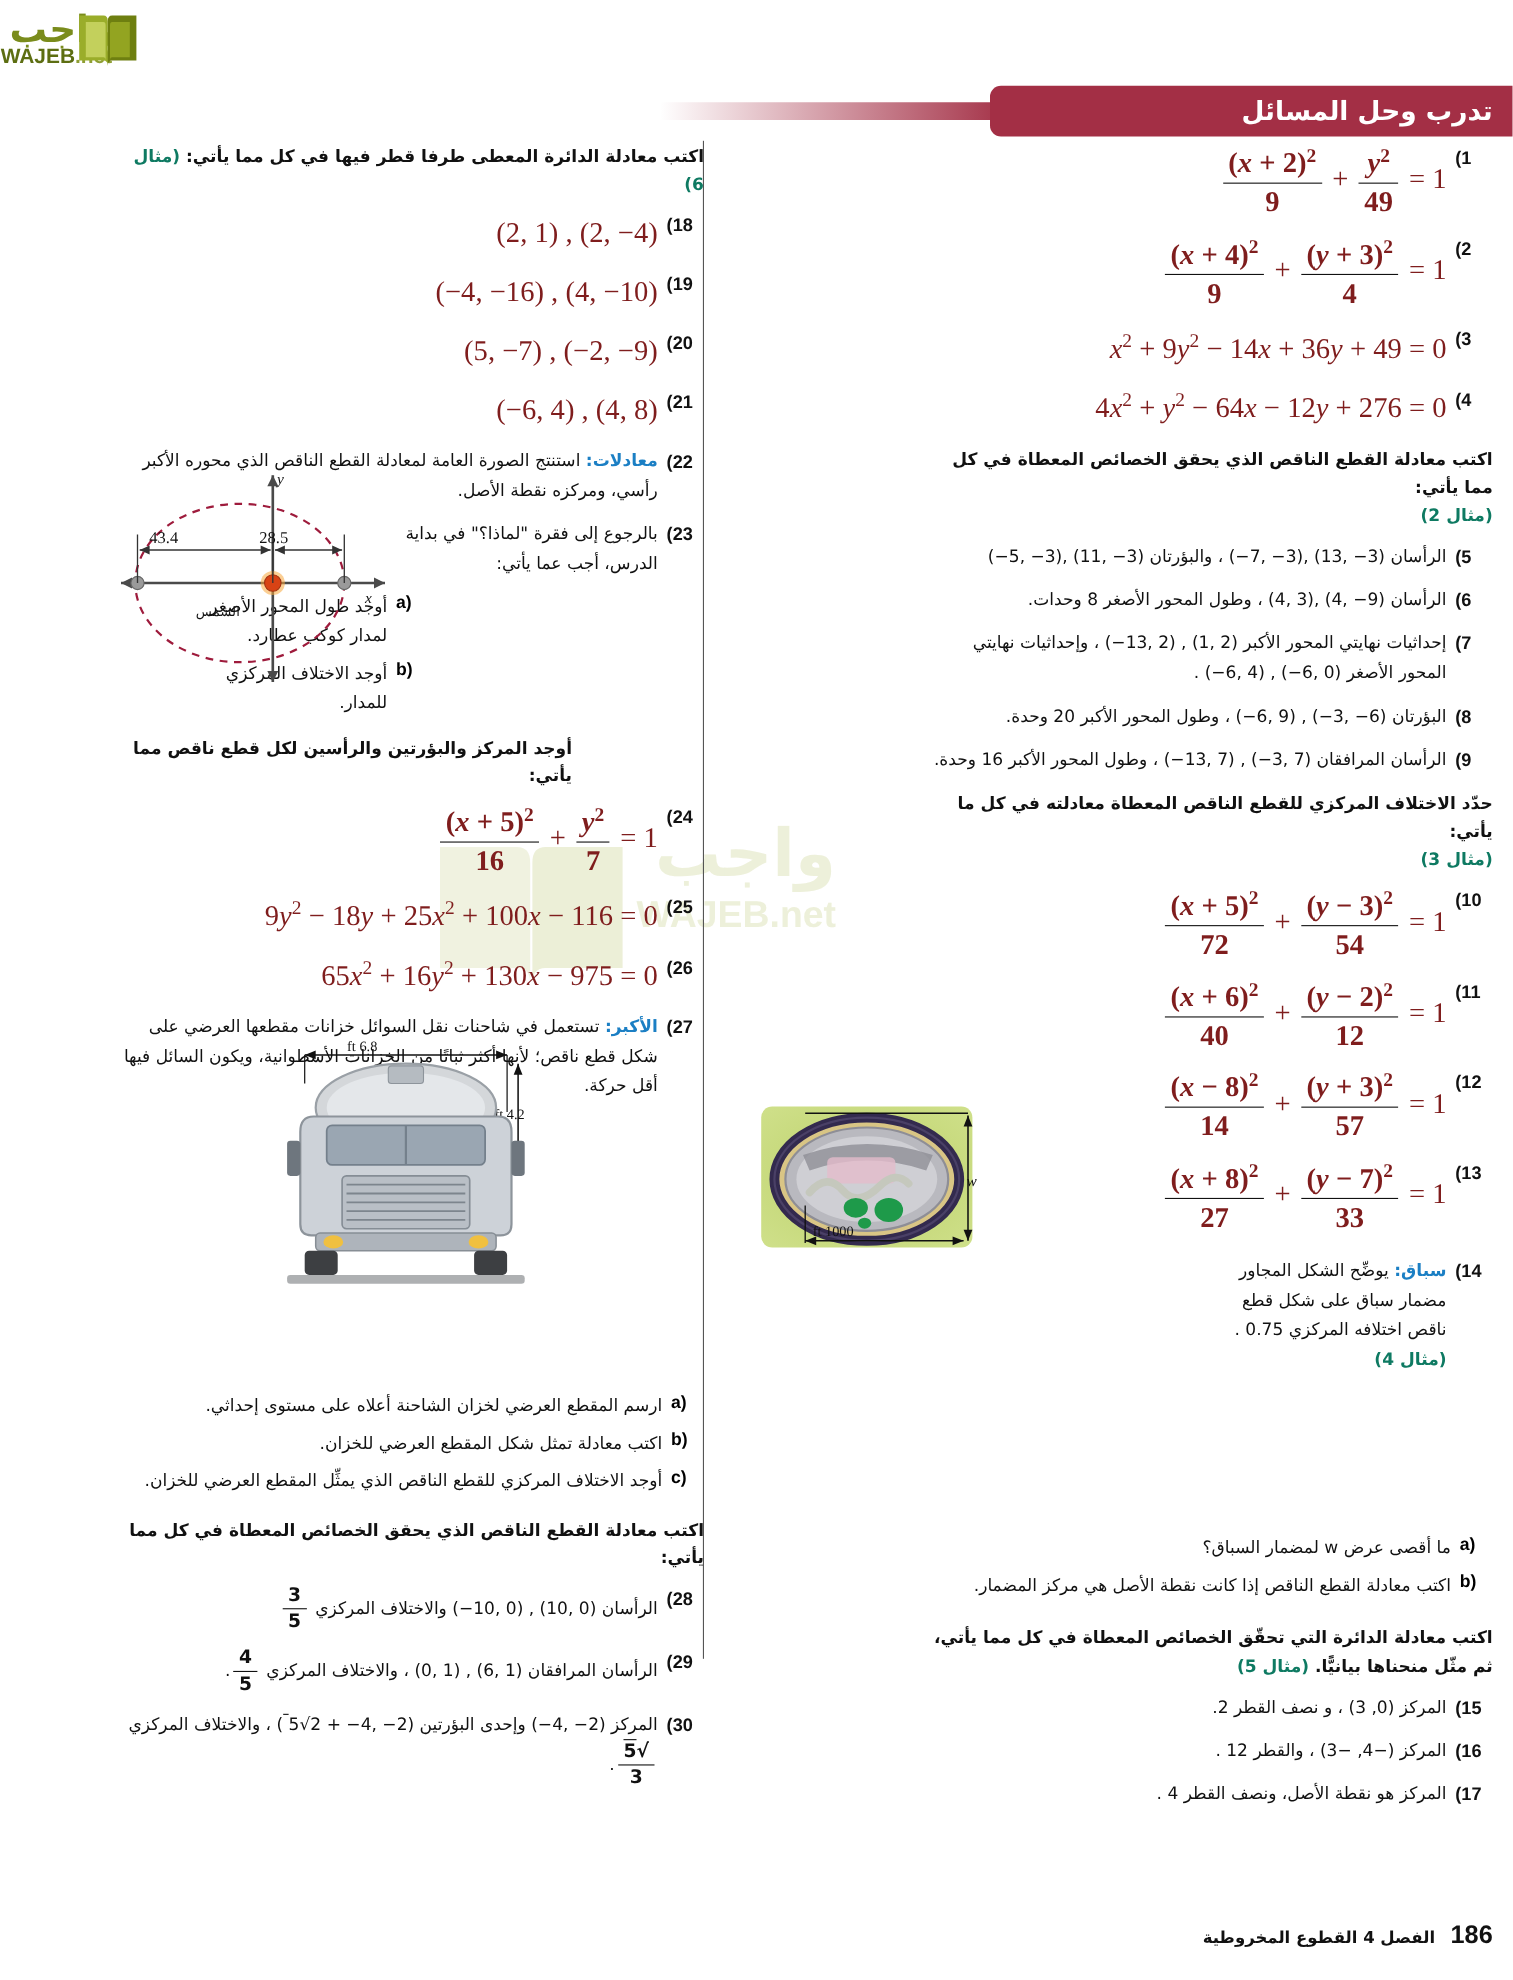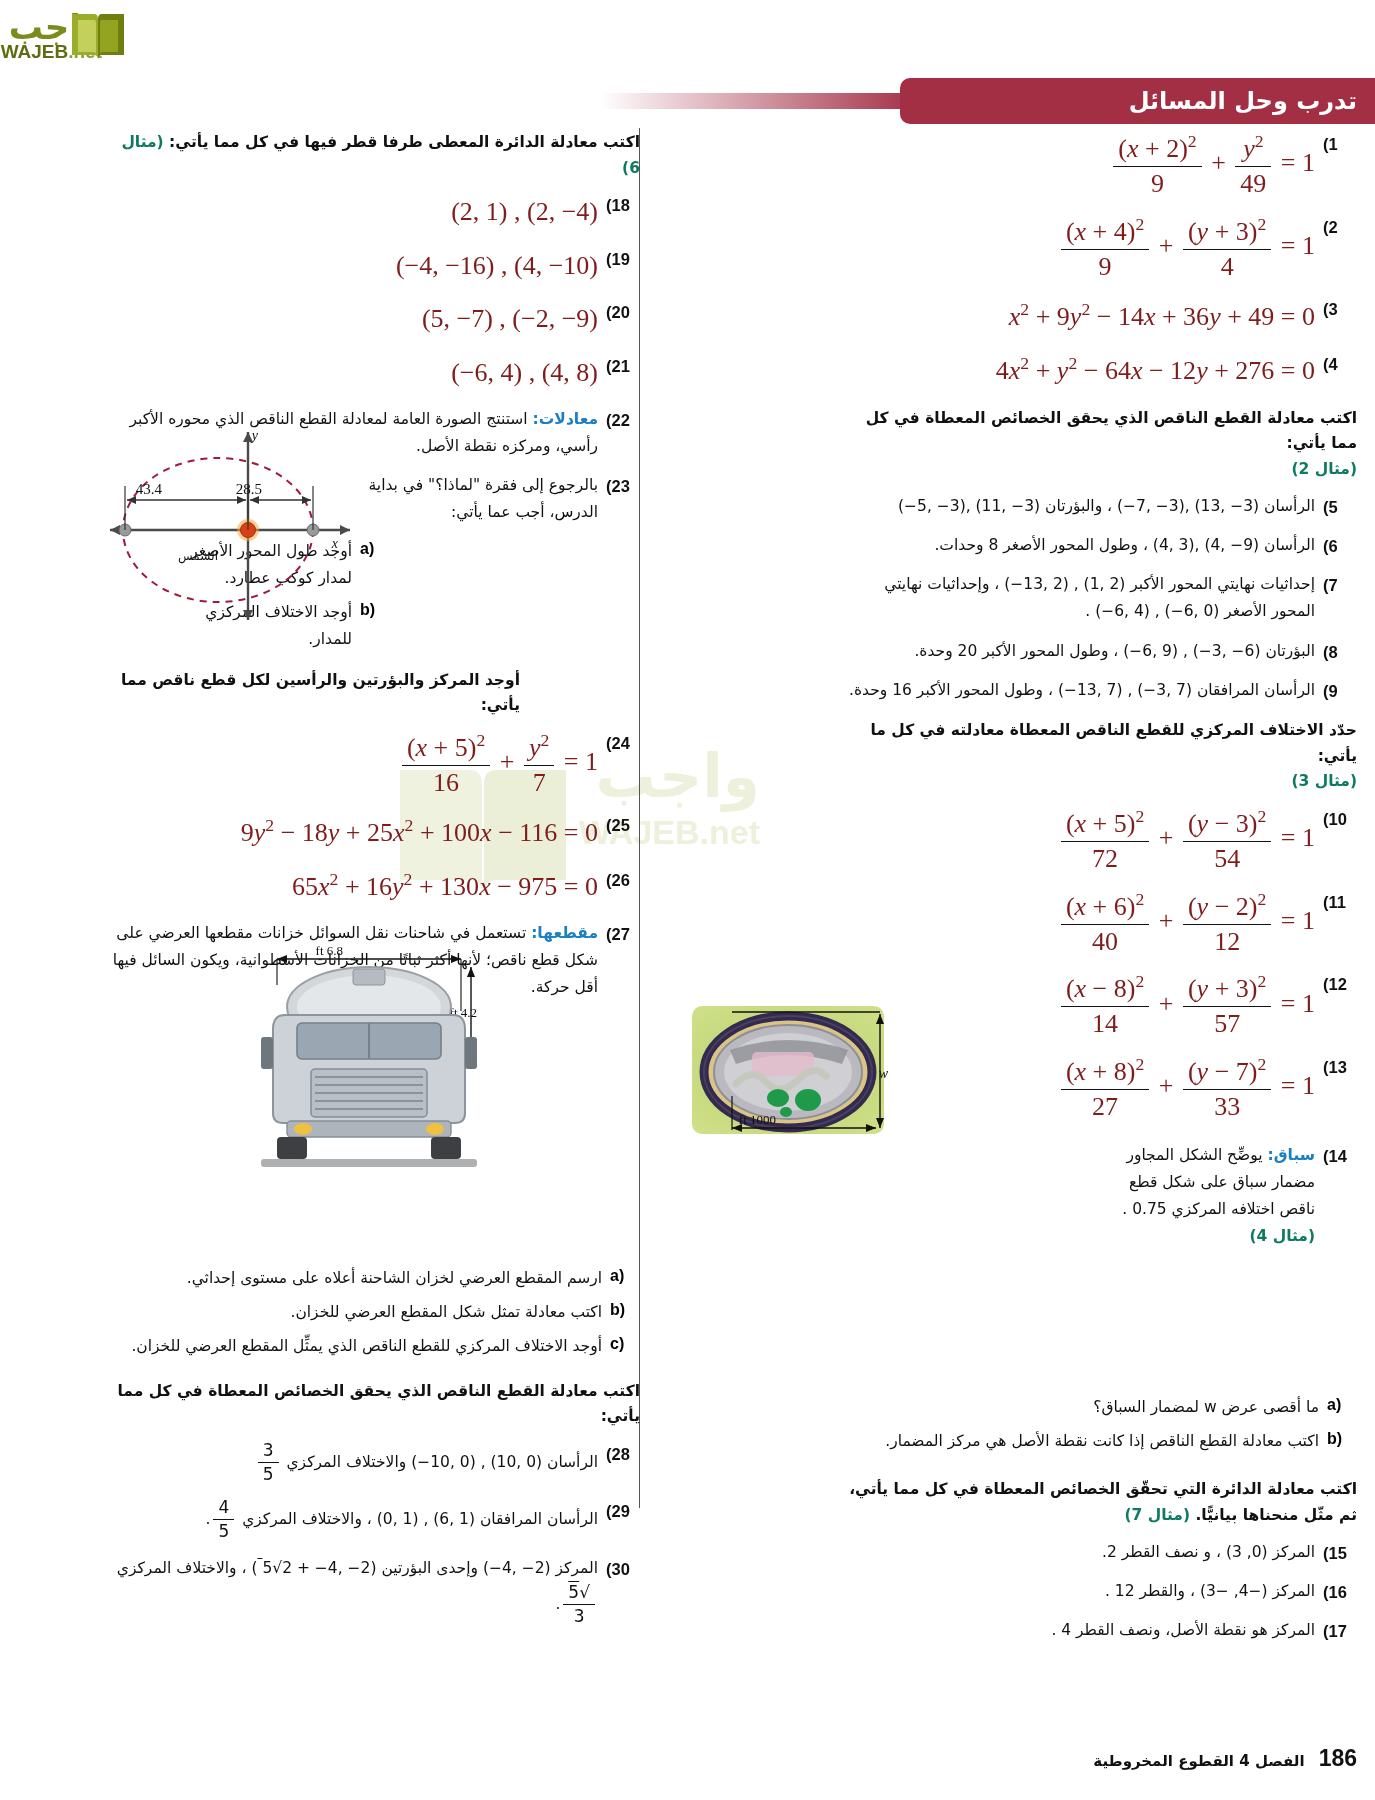--- a/index.html
+++ b/index.html
@@ -82,21 +82,21 @@
     flex:1 1 auto; font-family:"DejaVu Sans", sans-serif; font-size:15.5px;
     color:#111; padding-right:8px; text-align:right; line-height:1.75;
   }
   .body-eq {
     flex:1 1 auto; direction:ltr; text-align:right; padding-right:8px;
     font-family:"Liberation Serif", serif; font-size:26px; color:#7f1d1d;
   }
   .kw { color:#1b7fc4; font-weight:bold; font-family:"DejaVu Sans", sans-serif; }
 
   
-  .frac { display:inline-block; vertical-align:middle; text-align:center; margin:0 3px; }
+  .frac { display:inline-block; vertical-align:middle; text-align:center; margin:0 3px;font-weight:bold; }
   .frac .nu { display:block; border-bottom:1.3px solid #111; padding:0 5px 1px 5px; line-height:1.25; }
   .frac .de { display:block; padding:1px 5px 0 5px; line-height:1.25; }
   i.v { font-style:italic; font-family:"Liberation Serif", serif; }
   sup.e { font-size:.68em; vertical-align:super; }
   .eqline { white-space:nowrap; }
 
   
   .subitem { display:flex; flex-direction:row; margin:0 0 7px 0; }
   .subnum {
     font-family:"Liberation Sans", sans-serif; font-weight:bold; font-size:16px;
@@ -241,21 +241,21 @@
     <span class="subnum">a)</span>
     <span class="body-ar">ما أقصى عرض w لمضمار السباق؟</span>
   </div>
   <div class="subitem">
     <span class="subnum">b)</span>
     <span class="body-ar">اكتب معادلة القطع الناقص إذا كانت نقطة الأصل هي مركز المضمار.</span>
   </div>
 
   <p class="instr" style="margin-top:22px">
     <span>اكتب معادلة الدائرة التي تحقّق الخصائص المعطاة في كل مما يأتي، ثم مثّل منحناها بيانيًّا.</span>
-    <span class="ex-tag">(مثال 7)</span>
+    <span class="ex-tag">(مثال 5)</span>
   </p>
 
   <div>
     <div class="item">
       <span class="num">(15</span>
       <span class="body-ar">المركز (0, 3) ، و نصف القطر 2.</span>
     </div>
     <div class="item">
       <span class="num">(16</span>
       <span class="body-ar">المركز (−4, −3) ، والقطر 12 .</span>
@@ -330,21 +330,21 @@
     </div>
     <div class="item">
       <span class="num">(26</span>
       <span class="body-eq"><span class="eqline">65<i class="v">x</i><sup class="e">2</sup> + 16<i class="v">y</i><sup class="e">2</sup> + 130<i class="v">x</i> − 975 = 0</span></span>
     </div>
   </div>
 
   <div class="item">
     <span class="num">(27</span>
     <span class="body-ar">
-      <span class="kw">مقطعها:</span>
+      <span class="kw">الأكبر:</span>
       <span>تستعمل في شاحنات نقل السوائل خزانات مقطعها العرضي على شكل قطع ناقص؛ لأنها أكثر ثباتًا من الخزانات الأسطوانية، ويكون السائل فيها أقل حركة.</span>
     </span>
   </div>
 
   <div style="height:252px"></div>
 
   <div class="subitem">
     <span class="subnum">a)</span>
     <span class="body-ar">ارسم المقطع العرضي لخزان الشاحنة أعلاه على مستوى إحداثي.</span>
   </div>

